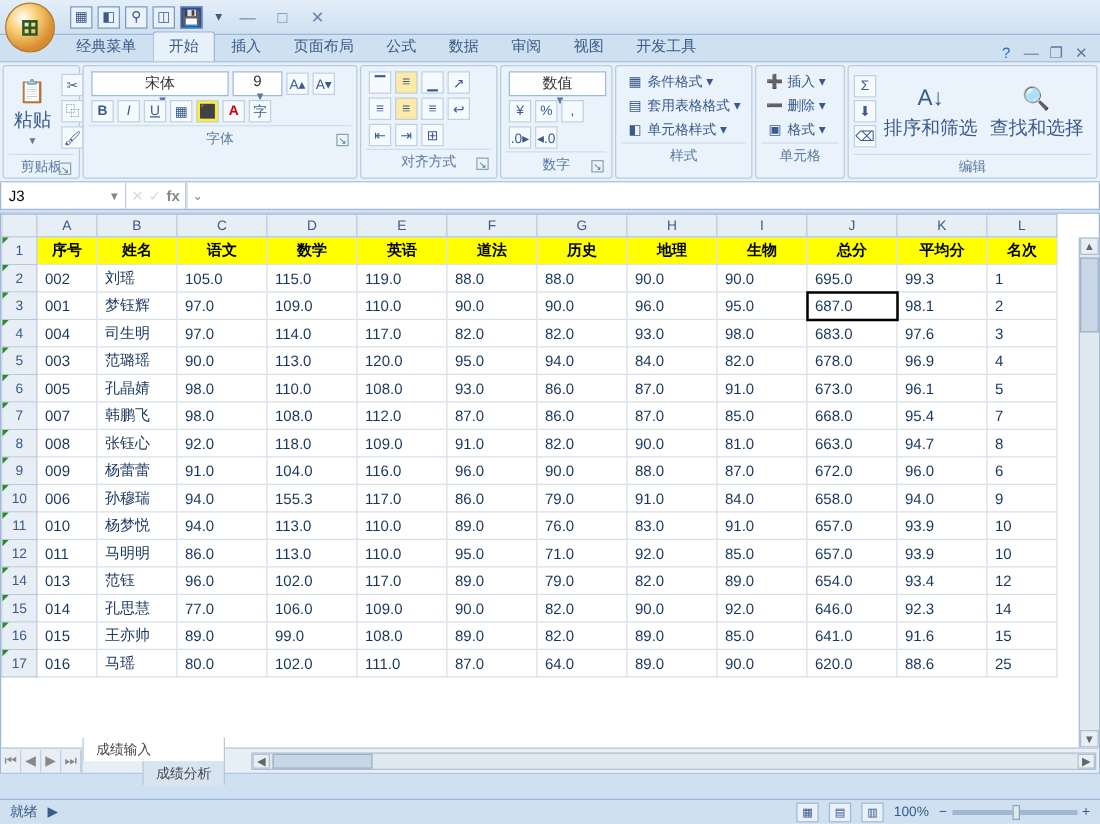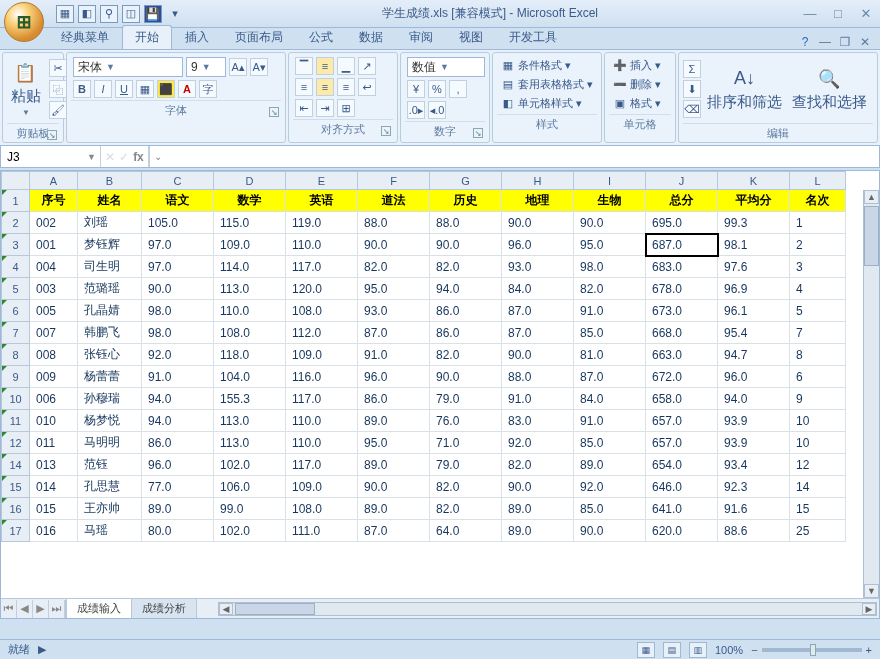--- a/index.html
+++ b/index.html
@@ -29,21 +29,21 @@
 .group-body { flex:1; display:flex; align-items:center; gap:4px; }
 .group-label { text-align:center; font-size:11px; color:#5a7aa0; padding:2px 0 1px; border-top:1px solid #d0ddeb; position:relative; }
 .group-label .launcher { position:absolute; right:2px; bottom:2px; width:10px; height:10px; border:1px solid #8aa; font-size:8px; display:flex; align-items:center; justify-content:center; color:#5a7aa0; }
 
 .big-btn { display:flex; flex-direction:column; align-items:center; gap:2px; padding:2px 4px; color:#3a5a8a; }
 .big-btn .ico { width:24px; height:24px; display:flex; align-items:center; justify-content:center; font-size:18px; }
 .big-btn .lbl { font-size:15px; white-space:nowrap; }
 
 .font-body { display:flex; flex-direction:column; gap:3px; padding:2px; }
 .font-row { display:flex; gap:3px; align-items:center; }
-.sel { border:1px solid #9db8d9; background:#fff; height:20px; display:flex; align-items:center; padding:0 4px; font-size:12px; color:#333; }
+.sel { border:1px solid #9db8d9; background:#fff; height:20px; display:flex; align-items:center; padding:0 4px; font-size:12px; color:#333;flex-direction:column; }
 .sel .dd { margin-left:4px; color:#5a7aa0; font-size:9px; }
 .mini { width:18px; height:18px; border:1px solid #c0d0e0; background:#f5faff; display:flex; align-items:center; justify-content:center; font-size:11px; color:#3a5a8a; }
 
 .align-body { display:flex; flex-direction:column; gap:3px; padding:2px; }
 .num-body { display:flex; flex-direction:column; gap:3px; padding:2px; }
 
 .styles-body, .cells-body, .edit-body { display:flex; flex-direction:column; gap:2px; padding:2px; }
 .row-btn { display:flex; align-items:center; gap:3px; font-size:11px; color:#3a5a8a; padding:1px 2px; white-space:nowrap; }
 .row-btn .ico { width:14px; height:14px; display:flex; align-items:center; justify-content:center; font-size:11px; }
 
@@ -70,21 +70,21 @@
 tr.data td.txt { text-align:left; }
 tr.data td.num { text-align:left; }
 td.selected { outline:2px solid #000; outline-offset:-1px; background:#fff; }
 
 
 .sheettabs { height:20px; background:#e8eef5; border-top:1px solid #b8c8d8; display:flex; align-items:center; font-size:11px; }
 .nav { display:flex; border-right:1px solid #b8c8d8; }
 .nav div { width:16px; height:18px; display:flex; align-items:center; justify-content:center; color:#888; border-right:1px solid #c0d0e0; }
 .stab { padding:2px 10px; background:#fff; border:1px solid #b8c8d8; border-bottom:none; border-top:none; margin-right:-1px; color:#444; }
 .stab.active { background:#fff; font-weight:normal; }
-.stab.inactive { background:#d8e4f0; }
+.stab.inactive { background:#d8e4f0;margin-left:48px; }
 .hscroll { flex:1; height:14px; background:#e0e8f0; border:1px solid #b0c0d0; margin:0 2px; display:flex; }
 .hscroll .ar { width:14px; background:#e8eef5; border:1px solid #b0c0d0; display:flex; align-items:center; justify-content:center; font-size:9px; color:#666; }
 .hscroll .thumb { width:80px; background:#c8d6e8; border:1px solid #a0b0c0; margin-left:2px; }
 
 
 .vscroll { position:absolute; right:0; top:19px; bottom:20px; width:16px; background:#e0e8f0; border-left:1px solid #b0c0d0; display:flex; flex-direction:column; }
 .vscroll .ar { height:14px; background:#e8eef5; border:1px solid #b0c0d0; display:flex; align-items:center; justify-content:center; font-size:9px; color:#666; }
 .vscroll .thumb { height:60px; background:#c8d6e8; border:1px solid #a0b0c0; margin-top:2px; }
 
 
@@ -103,21 +103,20 @@
       <span>⊞</span>
     </div>
   <div class="qat">
     <div class="qbtn">▦</div>
     <div class="qbtn">◧</div>
     <div class="qbtn">⚲</div>
     <div class="qbtn">◫</div>
     <div class="qbtn save">💾</div>
     <div class="qbtn" style="border:none;background:none;">▾</div>
   </div>
-  <div class="title">学生成绩.xls  [兼容模式] - Microsoft Excel</div>
   <div class="winctl">
     <div>—</div>
     <div>□</div>
     <div>✕</div>
   </div>
 </div>
 
 <div class="tabbar" id="tabbar">
   <div class="tab">经典菜单</div>
     <div class="tab active">开始</div>
@@ -549,21 +548,21 @@
     <div style="flex:1"></div>
     <div class="ar">▼</div>
   </div>
   <div class="sheettabs">
     <div class="nav">
       <div>⏮</div>
       <div>◀</div>
       <div>▶</div>
       <div>⏭</div>
     </div>
-    <div id="stabs" style="display:flex;">
+    <div id="stabs" style="display:flex;flex-direction:column;">
         <div class="stab active">成绩输入</div>
         <div class="stab inactive">成绩分析</div>
       </div>
     <div style="width:20px;border-left:1px solid #b8c8d8;"></div>
     <div class="hscroll">
       <div class="ar">◀</div>
       <div class="thumb"></div>
       <div style="flex:1"></div>
       <div class="ar">▶</div>
     </div>

